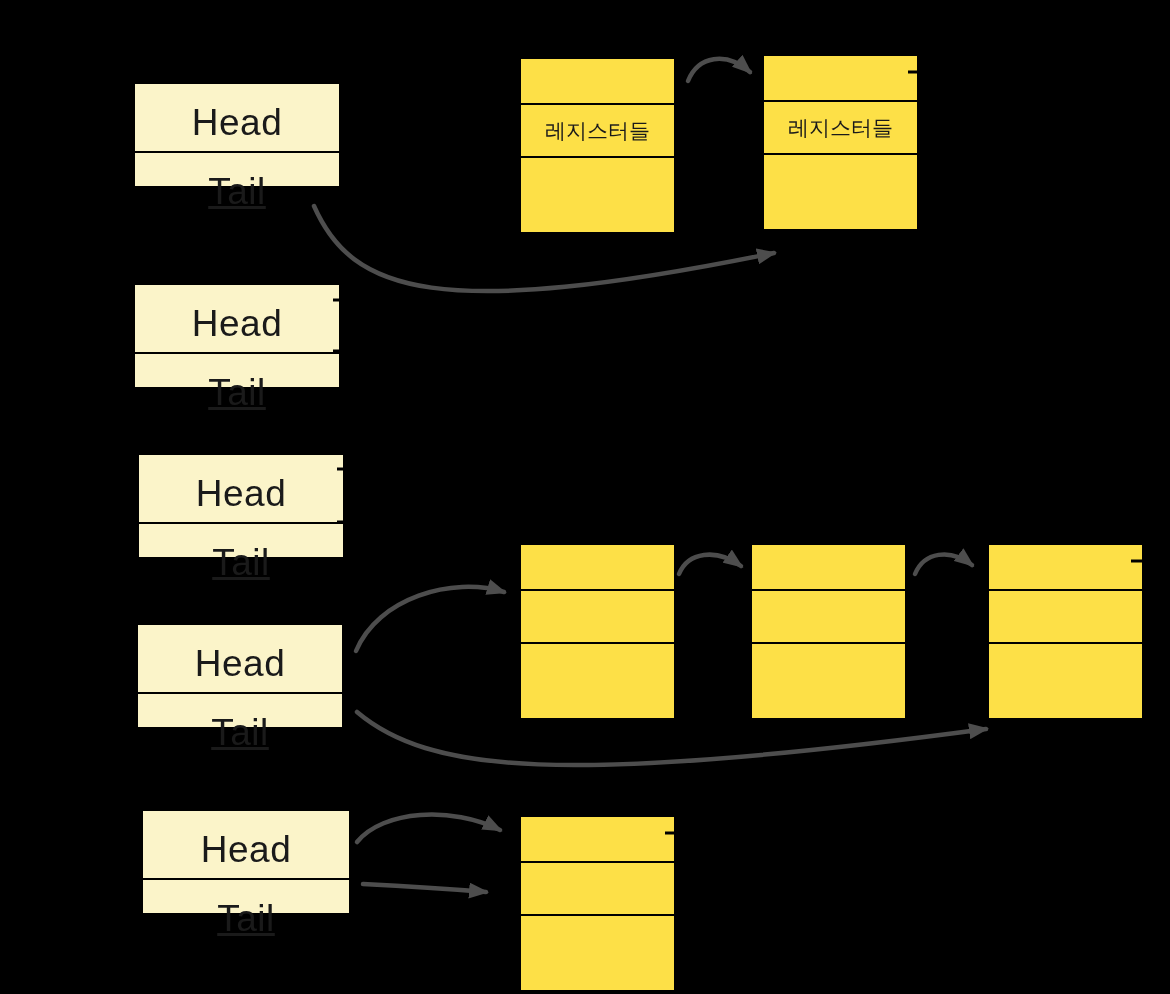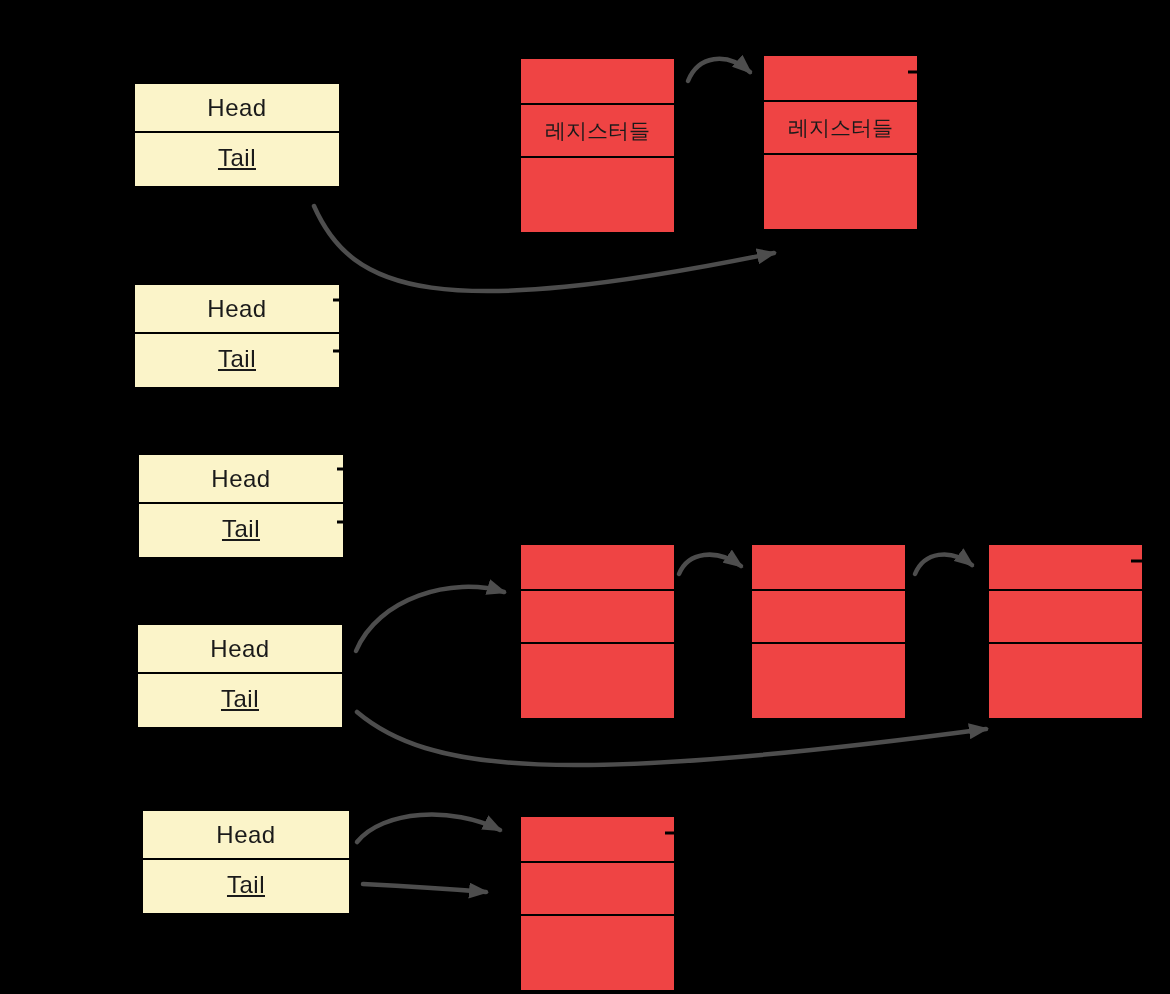--- a/index.html
+++ b/index.html
@@ -17,31 +17,32 @@
   
   .qbox{
     position:absolute;
     width:208px;height:106px;
     background:#FBF4C9;
     border:2.5px solid #000;
     box-sizing:border-box;
     z-index:1;
   }
   .qrow{
-    display:flex;align-items:center;justify-content:center;
-    color:#1A1A1A;font-size:24px;line-height:1;
+    display:flex;justify-content:center;
+    color:#1A1A1A;font-size:37px;line-height:1;
     letter-spacing:0.5px;
+    margin-top:20px;
   }
   .qrow.head{height:47px;border-bottom:2.5px solid #000;}
   .qrow.tail{height:50px;text-decoration:underline;}
   
   .node{
     position:absolute;
     width:157px;height:177px;
-    background:#ef4444;
+    background:#fde047;
     border:2.5px solid #000;
     box-sizing:border-box;
     z-index:1;
   }
   .nrow{
     display:flex;align-items:center;justify-content:center;
     color:#1A1A1A;font-size:21px;line-height:1;
   }
   .nrow.r1{height:44px;border-bottom:2.5px solid #000;}
   .nrow.r2{height:51px;border-bottom:2.5px solid #000;}

